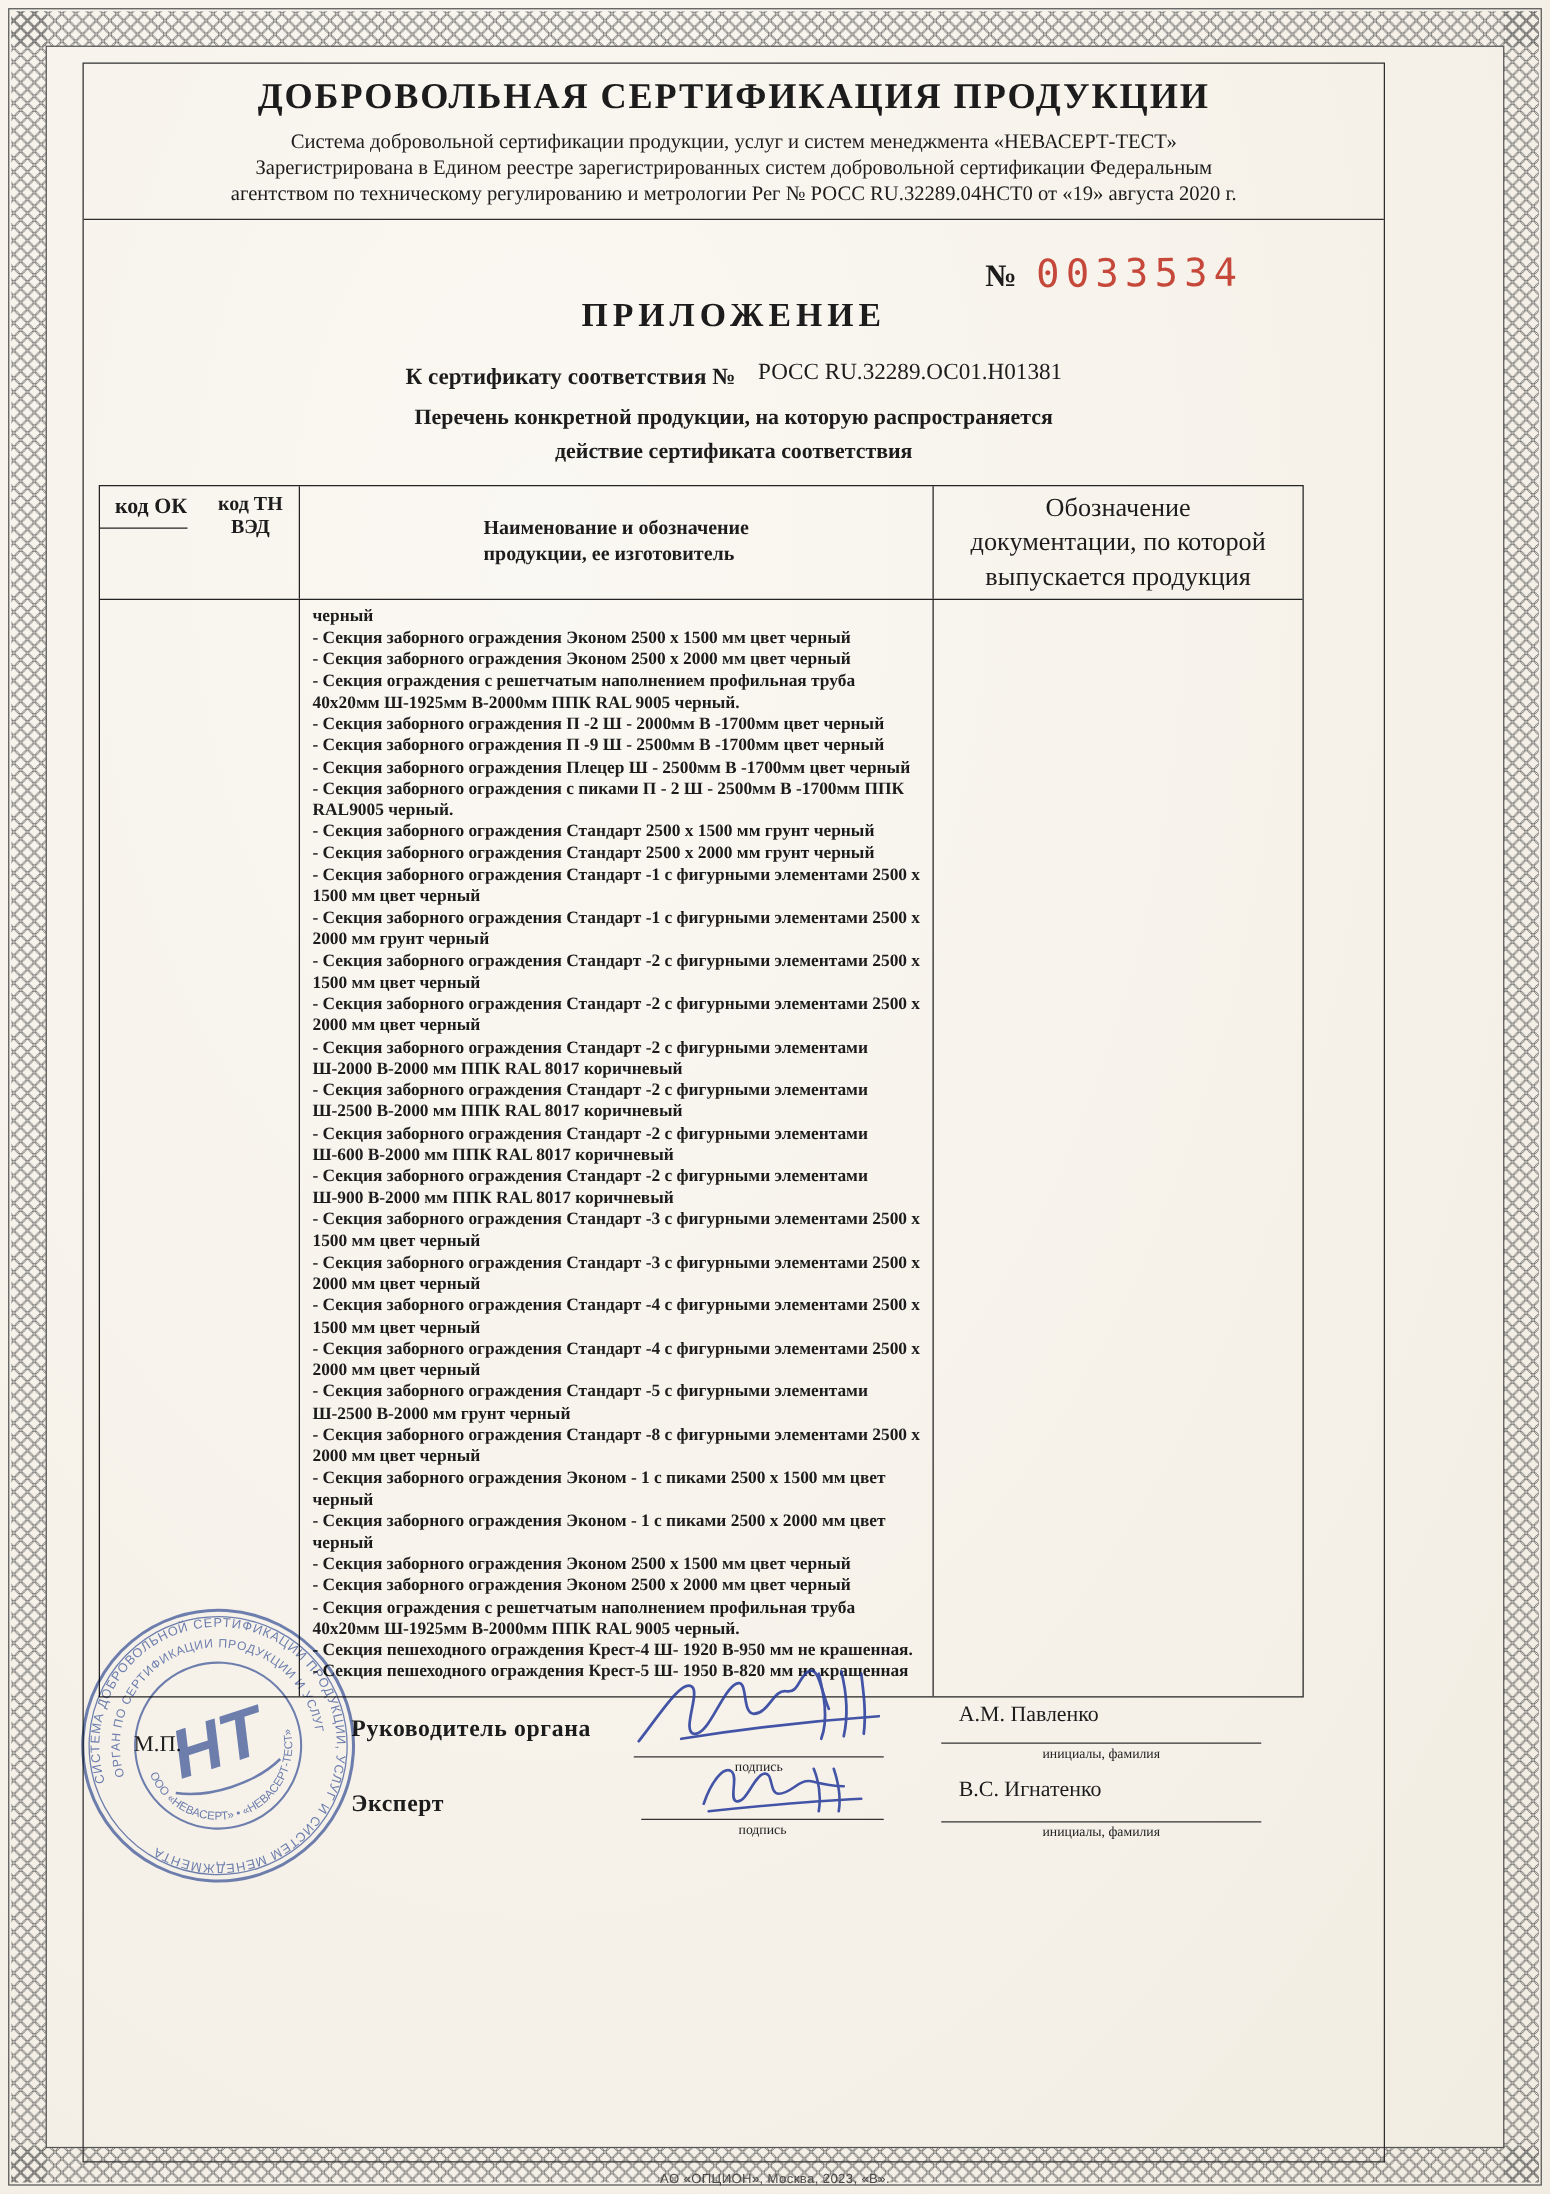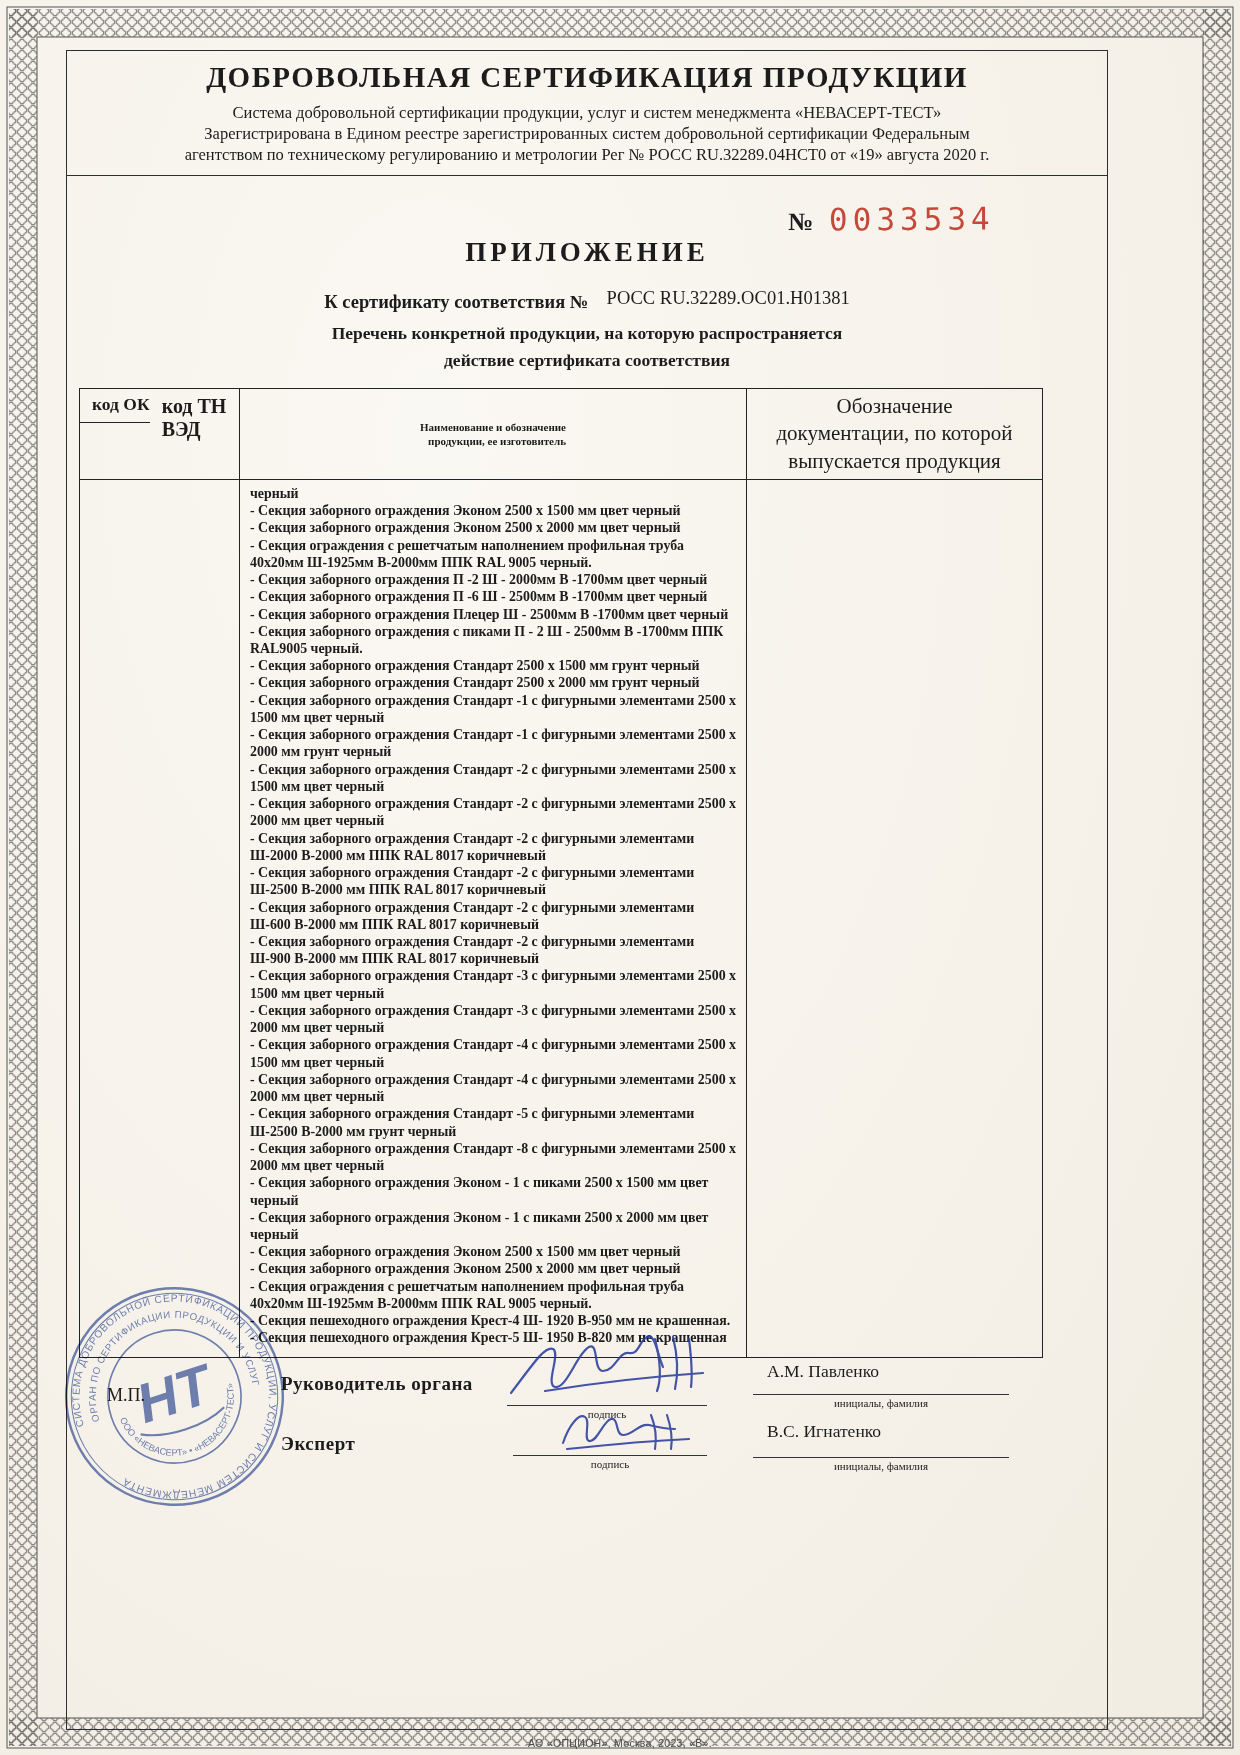--- a/index.html
+++ b/index.html
@@ -30,22 +30,22 @@
   .cert-value{font-size:18.5px;margin-left:14px;position:relative;top:-4px;}
   .subtitle{font-size:17.5px;font-weight:bold;}
   .subtitle1{top:272px;}
   .subtitle2{top:299px;}
 
   .ptable{left:12px;top:337px;width:962px;border:1.7px solid #232323;background:transparent;}
   .trow{display:grid;grid-template-columns:160px 1fr 295px;}
   .thead-row{border-bottom:1.3px solid #232323;min-height:78px;}
   .c1h{border-right:1.3px solid #232323;display:flex;flex-direction:row;}
   .c1a{border-bottom:1.3px solid #232323;padding:5px 0 0 12px;font-weight:bold;font-size:17.5px;height:28px;}
-  .c1b{flex:1;padding:6px 0 0 12px;font-weight:bold;font-size:20px;}
-  .c2h{border-right:1.3px solid #232323;font-weight:bold;font-size:11px;text-align:right;
+  .c1b{flex:1;padding:6px 0 0 12px;font-weight:bold;font-size:16px;text-align:center;}
+  .c2h{border-right:1.3px solid #232323;font-weight:bold;font-size:16px;text-align:left;
        white-space:pre-line;display:flex;align-items:center;justify-content:center;line-height:1.3;padding:4px 8px;font-family:Liberation Serif, serif;}
   .c3h{font-weight:normal;font-size:21px;text-align:center;white-space:pre-line;
        display:flex;align-items:center;justify-content:center;line-height:1.3;padding:4px 6px;}
   .tbody-row{min-height:872px;font-weight:bold;}
   .c1body{border-right:1.3px solid #232323;}
   .c2body{border-right:1.3px solid #232323;padding:5px 8px 10px 10px;font-size:13.9px;line-height:1.24;}
   .c3body{}
   .product-line{margin:0;}
 
   .mp-label{left:40px;top:1334px;font-size:18px;z-index:3;}
@@ -134,21 +134,21 @@
 выпускается продукция</div>
       </div>
       <div class="trow tbody-row">
         <div class="c1body"></div>
         <div class="c2body">
             <div class="product-line">черный</div>
             <div class="product-line">- Секция заборного ограждения Эконом 2500 х 1500 мм цвет черный</div>
             <div class="product-line">- Секция заборного ограждения Эконом 2500 х 2000 мм цвет черный</div>
             <div class="product-line">- Секция ограждения с решетчатым наполнением профильная труба 40х20мм Ш-1925мм В-2000мм ППК RAL 9005 черный.</div>
             <div class="product-line">- Секция заборного ограждения П -2 Ш - 2000мм В -1700мм цвет черный</div>
-            <div class="product-line">- Секция заборного ограждения П -6 Ш - 2500мм В -1700мм цвет черный</div>
+            <div class="product-line">- Секция заборного ограждения П -9 Ш - 2500мм В -1700мм цвет черный</div>
             <div class="product-line">- Секция заборного ограждения Плецер Ш - 2500мм В -1700мм цвет черный</div>
             <div class="product-line">- Секция заборного ограждения с пиками П - 2 Ш - 2500мм В -1700мм ППК RAL9005 черный.</div>
             <div class="product-line">- Секция заборного ограждения Стандарт 2500 х 1500 мм грунт черный</div>
             <div class="product-line">- Секция заборного ограждения Стандарт 2500 х 2000 мм грунт черный</div>
             <div class="product-line">- Секция заборного ограждения Стандарт -1 с фигурными элементами 2500 х 1500 мм цвет черный</div>
             <div class="product-line">- Секция заборного ограждения Стандарт -1 с фигурными элементами 2500 х 2000 мм грунт черный</div>
             <div class="product-line">- Секция заборного ограждения Стандарт -2 с фигурными элементами 2500 х 1500 мм цвет черный</div>
             <div class="product-line">- Секция заборного ограждения Стандарт -2 с фигурными элементами 2500 х 2000 мм цвет черный</div>
             <div class="product-line">- Секция заборного ограждения Стандарт -2 с фигурными элементами Ш-2000 В-2000 мм ППК RAL 8017 коричневый</div>
             <div class="product-line">- Секция заборного ограждения Стандарт -2 с фигурными элементами Ш-2500 В-2000 мм ППК RAL 8017 коричневый</div>

